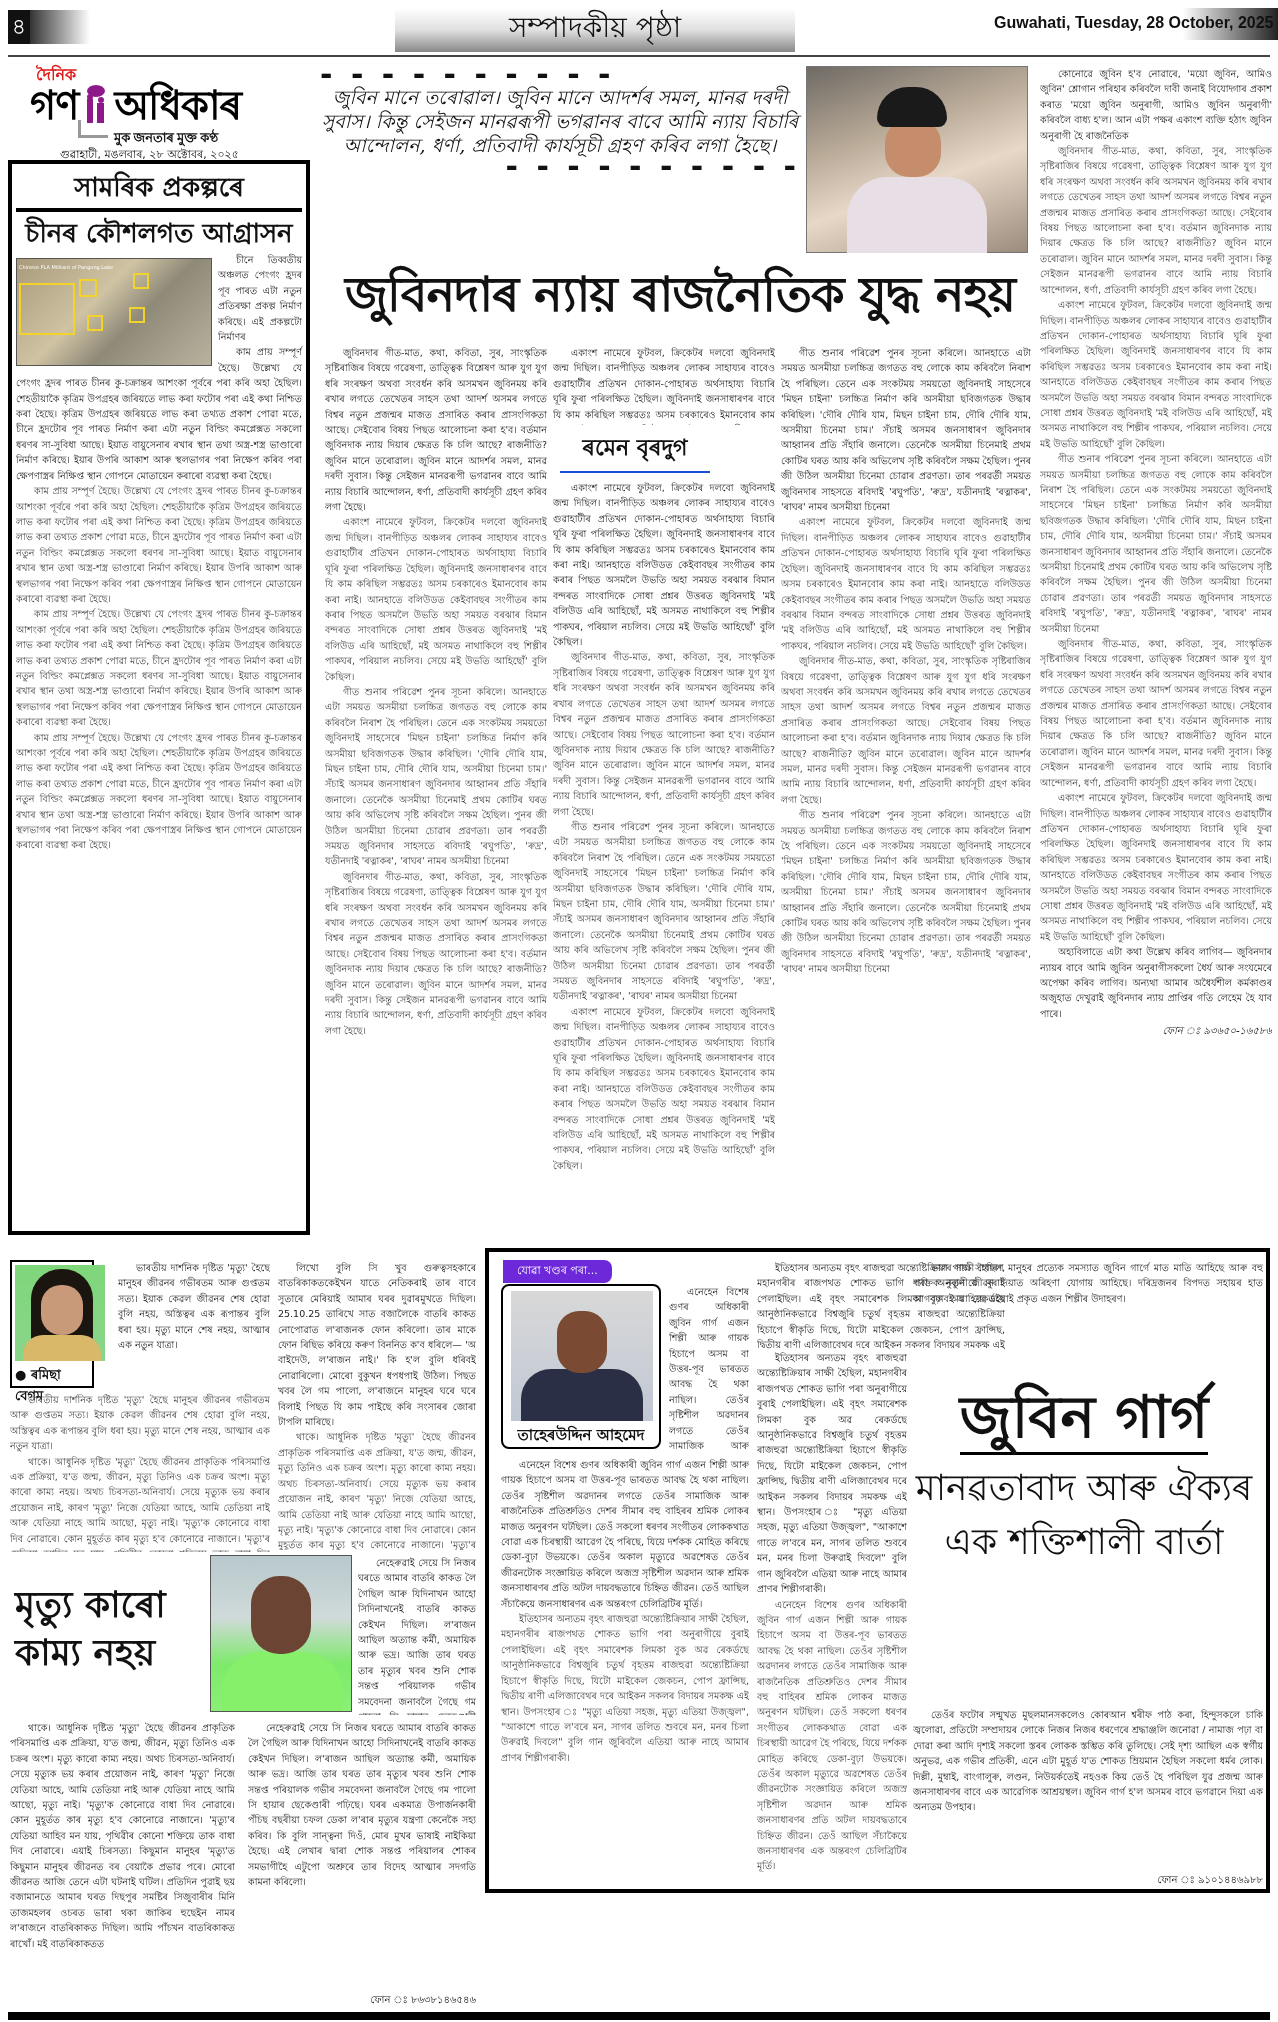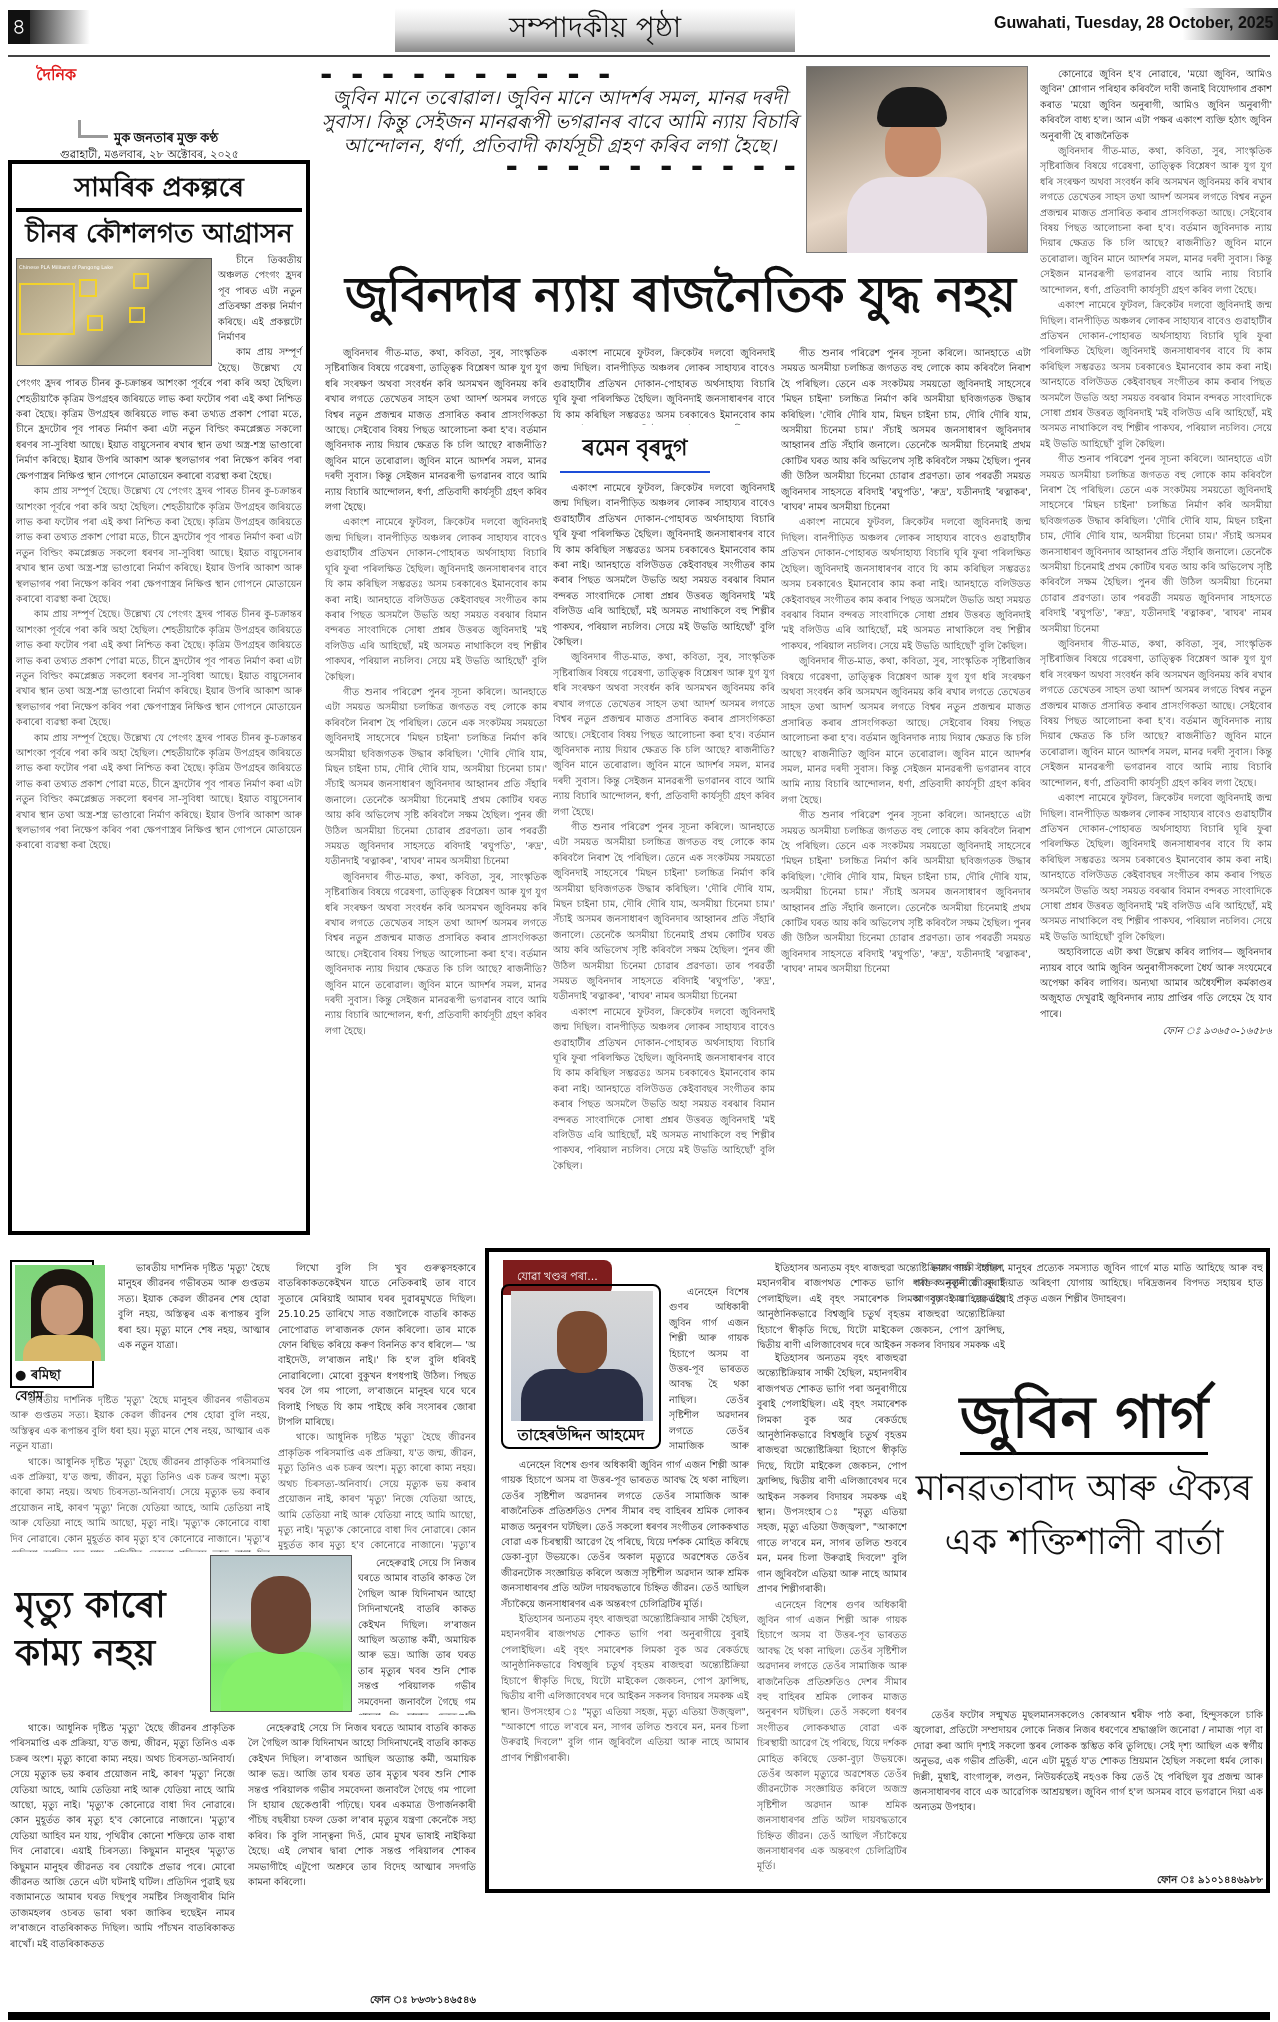--- a/index.html
+++ b/index.html
@@ -36,39 +36,39 @@
   .photo-zubeen .head { position:absolute; left:70px; top:20px; width:70px; height:40px; background:#1a1a1a; border-radius:35px 35px 10px 10px; }
   .photo-zubeen .face { position:absolute; left:78px; top:52px; width:56px; height:58px; background:#c68d6d; border-radius:24px; }
   .photo-zubeen .shirt { position:absolute; left:40px; top:110px; width:140px; height:76px; background:#e8dfe6; border-radius:40px 40px 0 0; }
 
   .headline-main { left: 325px; top: 258px; width: 710px; font-size: 48px; font-weight: bold; text-align: center; font-family: "DejaVu Serif", serif; letter-spacing: -1px; }
 
   .col { position: absolute; }
   .byline { left: 560px; top: 430px; width: 150px; text-align: center; font-size: 22px; font-weight: bold; border-bottom: 2px solid #1d4ed8; padding-bottom: 4px; font-family: "DejaVu Serif", serif; }
 
   .right-col { left: 1040px; top: 66px; width: 232px; }
-  .phone { text-align: right; font-size: 10px; font-weight: bold; margin-top: 2px; }
+  .phone { text-align: right; font-size: 10px; font-weight: normal; margin-top: 2px; }
   .phone.it { font-style: italic; font-weight: normal; }
 
   .author1-box { left: 10px; top: 1260px; width: 84px; height: 128px; border: 2px solid #000; padding: 3px; }
   .author1-photo { width: 90px; height: 96px; background: linear-gradient(to bottom,#7fd67a 0%,#8ad58a 100%); position: relative; overflow: hidden; }
   .author1-photo .hair { position:absolute; left:16px; top:4px; width:62px; height:80px; background:#1b1510; border-radius:30px 30px 10px 10px; }
   .author1-photo .face { position:absolute; left:26px; top:20px; width:42px; height:50px; background:#c99a7a; border-radius:20px; }
   .author1-photo .cloth { position:absolute; left:8px; top:70px; width:78px; height:30px; background:#d9b86a; border-radius:20px 20px 0 0; }
   .author1-name { font-size: 13px; font-weight: bold; margin-top: 4px; }
   .author1-name::before { content: "● "; }
 
   .death-headline { left: 15px; top: 1580px; width: 200px; font-size: 36px; font-weight: bold; text-align: left; line-height: 48px; font-family: "DejaVu Serif", serif; }
 
   .photo-man { left: 210px; top: 1555px; width: 142px; height: 157px; background: linear-gradient(to bottom,#b8c8cc 0%,#d0dada 40%,#7dea6a 70%,#8cf078 100%); border: 1px solid #555; position: absolute; overflow: hidden; }
   .photo-man .face { position:absolute; left:40px; top:20px; width:60px; height:78px; background:#6b4433; border-radius:28px; }
   .photo-man .hood { position:absolute; left:10px; top:96px; width:122px; height:62px; background:#86f06a; border-radius:40px 40px 0 0; }
 
   .box-zg { left: 485px; top: 1248px; width: 785px; height: 645px; border: 4px solid #000; }
-  .tag-pill { position: absolute; left: 14px; top: 8px; background: #7f1d1d; color: #fff; font-size: 11px; padding: 8px 14px; border-radius: 0 8px 8px 0; }
+  .tag-pill { position: absolute; left: 14px; top: 8px; background: #6d28d9; color: #fff; font-size: 11px; padding: 2px 14px; border-radius: 0 8px 8px 0; }
   .author2-box { position: absolute; left: 12px; top: 32px; width: 160px; height: 165px; border: 2px solid #000; border-radius: 8px; padding: 5px 8px; }
   .author2-photo { width: 142px; height: 130px; background: linear-gradient(to bottom,#d8d8d8,#c0c8d4); position: relative; overflow: hidden; }
   .author2-photo .face { position:absolute; left:46px; top:20px; width:50px; height:62px; background:#7a4b32; border-radius:22px; }
   .author2-photo .suit { position:absolute; left:10px; top:78px; width:122px; height:54px; background:#2a2f45; border-radius:30px 30px 0 0; }
   .author2-name { font-size: 15px; font-weight: bold; text-align: center; margin-top: 2px; }
 
   .zg-title { position: absolute; left: 420px; top: 130px; width: 350px; text-align: center; }
   .zg-title .t1 { font-size: 58px; font-weight: bold; border-bottom: 3px solid #000; display: inline-block; line-height: 70px; font-family: "DejaVu Serif", serif; }
   .zg-title .t2 { font-size: 36px; line-height: 54px; margin-top: 6px; font-family: "DejaVu Serif", serif; }
 
@@ -78,20 +78,29 @@
 <body>
 
 <div class="abs page-num">৪</div>
 <div class="abs page-num-grad"></div>
 <div class="abs section-title">সম্পাদকীয় পৃষ্ঠা</div>
 <div class="abs date-en">Guwahati, Tuesday, 28 October, 2025</div>
 <div class="abs top-rule"></div>
 
 <div class="abs masthead">
   <span class="mh-dainik">দৈনিক</span>
+  <div class="mh-title">
+    <span>গণ</span><svg class="ic" viewBox="0 0 28 40">
+        <ellipse cx="14" cy="6" rx="9" ry="6" fill="#8e1a8a"></ellipse>
+        <rect x="5" y="14" width="6" height="24" fill="#8e1a8a"></rect>
+        <rect x="15" y="18" width="7" height="20" fill="#8e1a8a"></rect>
+        <circle cx="8" cy="12" r="3" fill="#8e1a8a"></circle>
+        <circle cx="19" cy="15" r="3" fill="#8e1a8a"></circle>
+      </svg><span>অধিকাৰ</span>
+  </div>
   <div class="mh-line"></div>
   <span class="mh-tagline">মুক জনতাৰ মুক্ত কণ্ঠ</span>
   <span class="mh-date">গুৱাহাটী, মঙলবাৰ, ২৮ অক্টোবৰ, ২০২৫</span>
 </div>
 
 <div class="abs box-china">
   <h2>সামৰিক প্ৰকল্পৰে</h2>
   <div class="rule"></div>
   <h2>চীনৰ কৌশলগত আগ্ৰাসন</h2>
   <div class="body-text">

